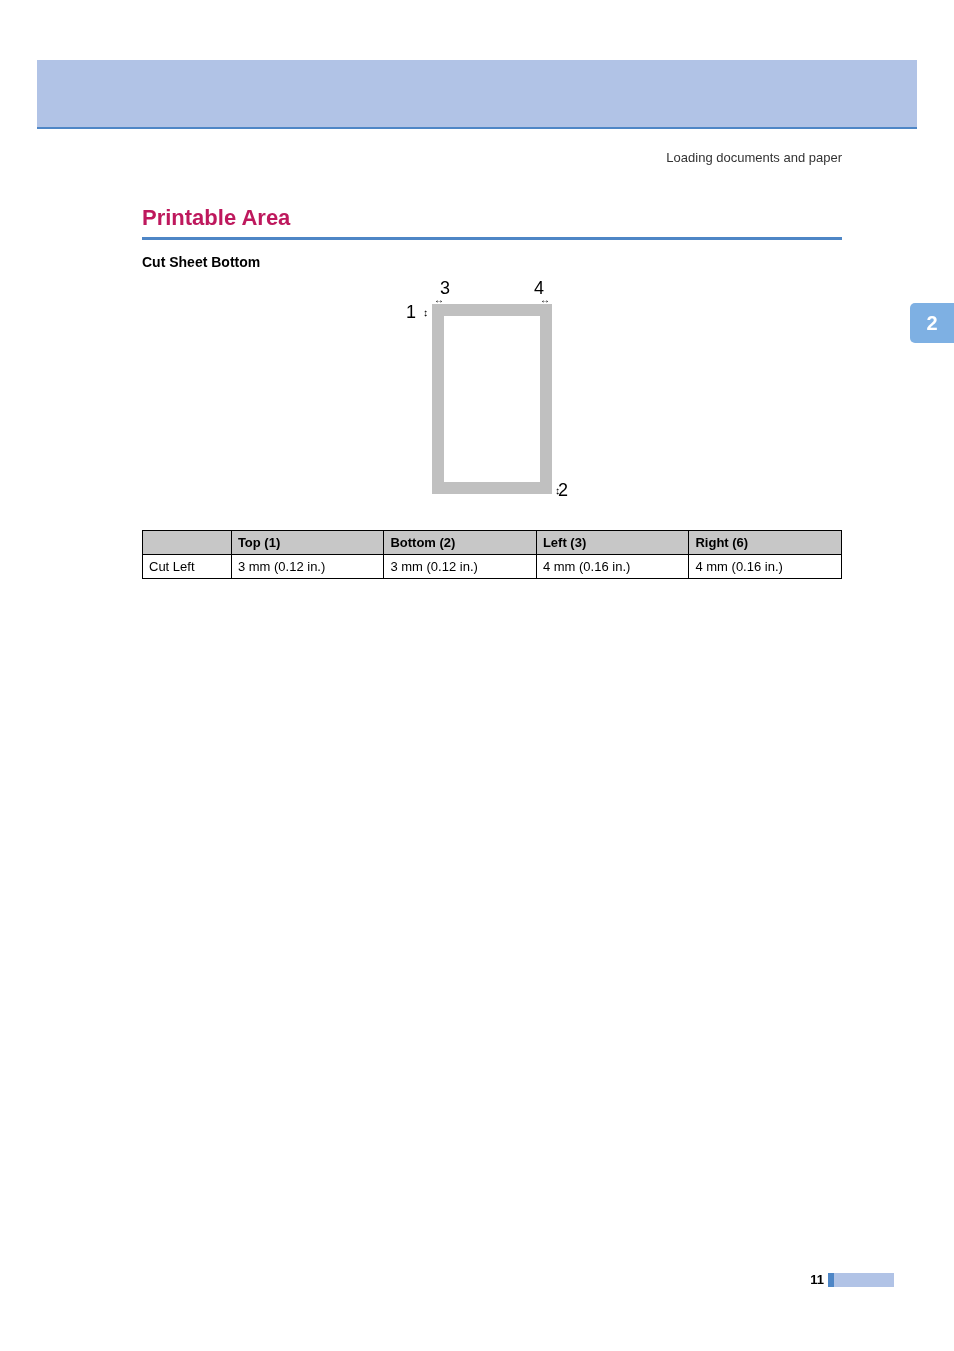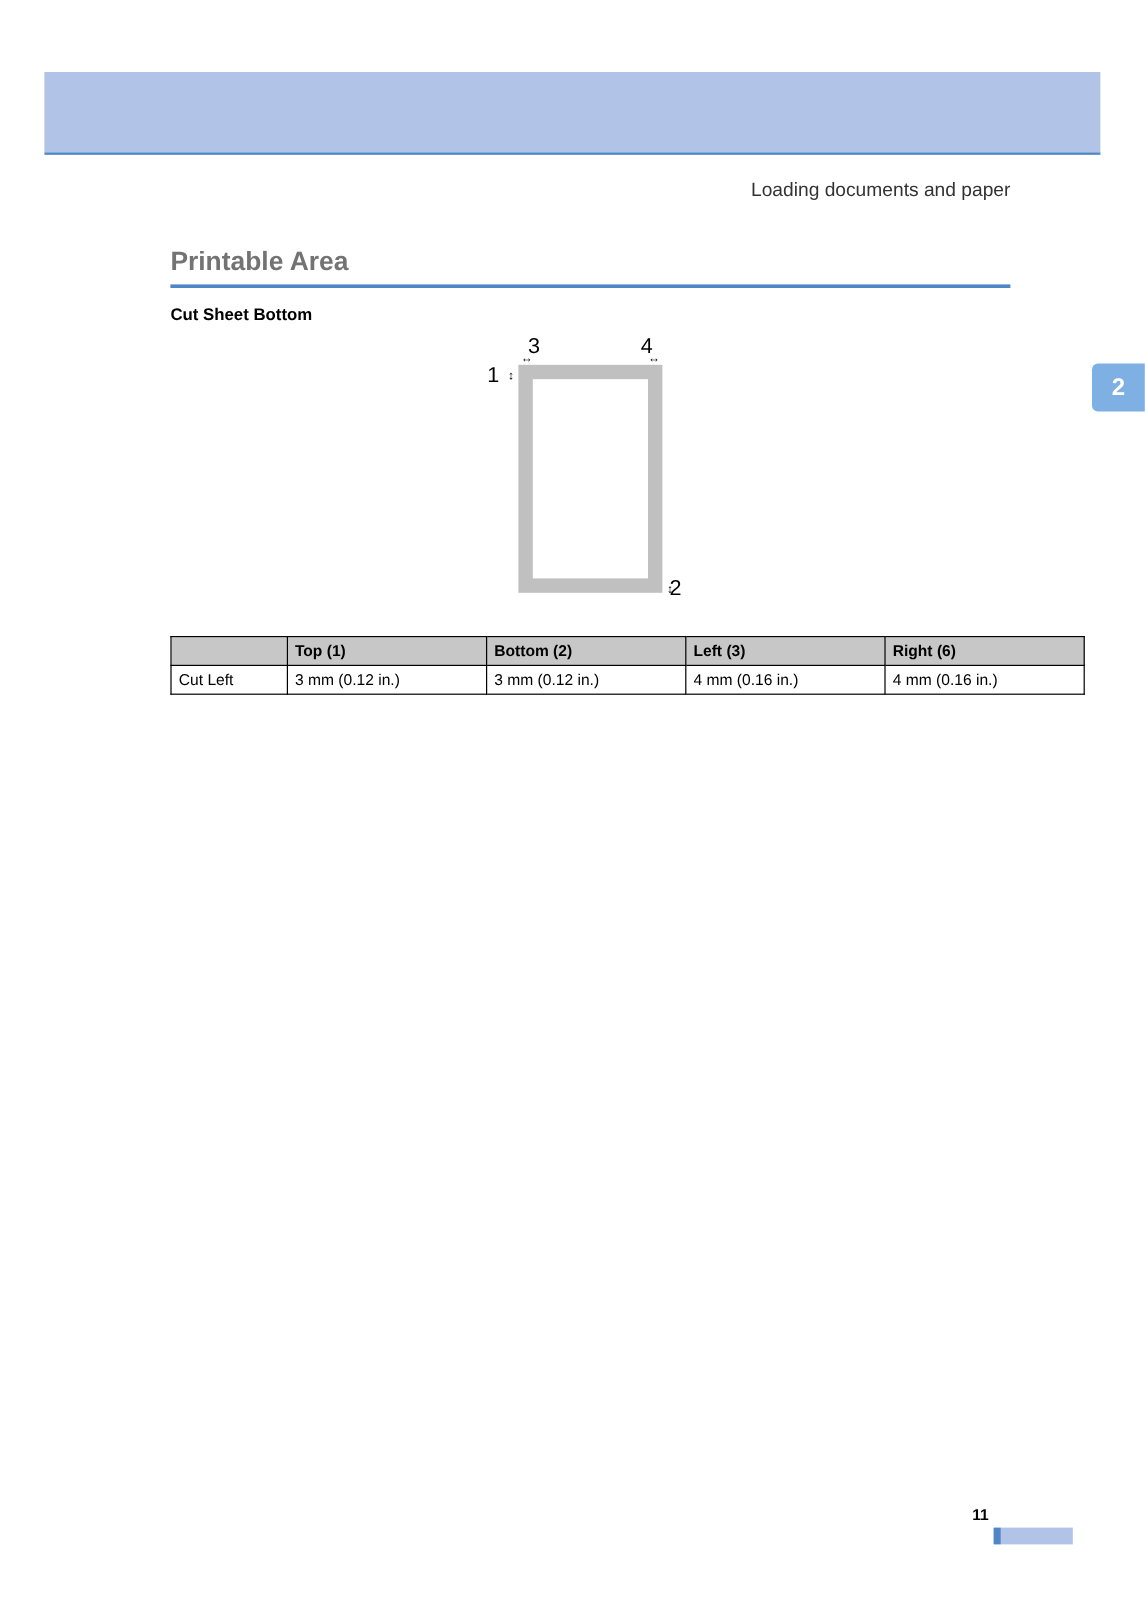--- a/index.html
+++ b/index.html
@@ -1,44 +1,44 @@
 <!DOCTYPE html>
 <html><head>
 <meta charset="utf-8">
 <style>
   * { box-sizing: border-box; margin: 0; padding: 0; }
   html, body { width: 954px; height: 1351px; background: #fff; font-family: Arial, Helvetica, sans-serif; color: #000; }
   .banner-top { position: absolute; top: 60px; left: 37px; width: 880px; height: 67px; background: #b1c3e6; }
   .banner-bottom-rule { position: absolute; top: 127px; left: 37px; width: 880px; height: 2px; background: #4e86c6; }
-  .header-section { position: absolute; top: 150px; left: 142px; width: 700px; font-size: 16px; color: #333; text-align: right; }
+  .header-section { position: absolute; top: 150px; left: 142px; width: 700px; font-size: 13px; color: #333; text-align: right; }
   .chapter-tab { position: absolute; right: 0; top: 303px; width: 44px; height: 40px; background: #7eb0e3; border-radius: 5px 0 0 5px; color: #fff; font-size: 20px; font-weight: bold; display: flex; align-items: center; justify-content: center; }
   .content { position: absolute; top: 205px; left: 142px; width: 700px; }
-  h2.section-title { font-size: 22px; font-weight: bold; color: #737373; margin-bottom: 6px; }
+  h2.section-title { font-size: 22px; font-weight: bold; color: #be185d; margin-bottom: 6px; }
   .section-rule { width: 700px; height: 3px; background: #4e86c6; margin-bottom: 14px; }
   p.body { font-size: 14px; line-height: 1.35; margin-bottom: 18px; }
   .subhead { font-size: 14px; font-weight: bold; margin-bottom: 14px; }
   .figure-wrap { width: 700px; display: flex; justify-content: center; margin-bottom: 26px; }
   .figure { position: relative; width: 160px; height: 220px; }
   .sheet-outer { position: absolute; left: 20px; top: 20px; width: 120px; height: 190px; background: #c0c0c0; }
   .sheet-inner { position: absolute; left: 32px; top: 32px; width: 96px; height: 166px; background: #fff; }
   .lbl { position: absolute; font-size: 18px; font-family: Arial, sans-serif; }
   .lbl1 { left: -6px; top: 18px; }
   .lbl2 { left: 146px; top: 196px; }
   .lbl3 { left: 28px; top: -6px; }
   .lbl4 { left: 122px; top: -6px; }
   .arrow { position: absolute; font-size: 10px; }
   .arrow1 { left: 10px; top: 24px; transform: rotate(90deg); }
   .arrow2 { left: 142px; top: 202px; transform: rotate(90deg); }
   .arrow3 { left: 22px; top: 10px; }
   .arrow4 { left: 128px; top: 10px; }
-  table.margins { width: 762px; border-collapse: collapse; font-size: 13px; }
+  table.margins { width: 700px; border-collapse: collapse; font-size: 13px; }
   table.margins th, table.margins td { border: 1px solid #000; padding: 4px 6px; text-align: left; vertical-align: middle; }
   table.margins th { background: #c7c7c7; font-weight: bold; }
   table.margins th.blank { background: #c7c7c7; }
-  .page-num { position: absolute; bottom: 81px; right: 130px; font-size: 13px; font-weight: bold; }
+  .page-num { position: absolute; bottom: 64px; right: 130px; font-size: 13px; font-weight: bold; }
   .page-num-bar { position: absolute; bottom: 64px; right: 60px; width: 60px; height: 14px; background: #b1c3e6; }
   .page-num-tick { position: absolute; bottom: 64px; right: 120px; width: 6px; height: 14px; background: #4e86c6; }
 </style>
 </head>
 <body>
 
 <div class="banner-top"></div>
 <div class="banner-bottom-rule"></div>
 
 <div class="header-section">Loading documents and paper</div>

